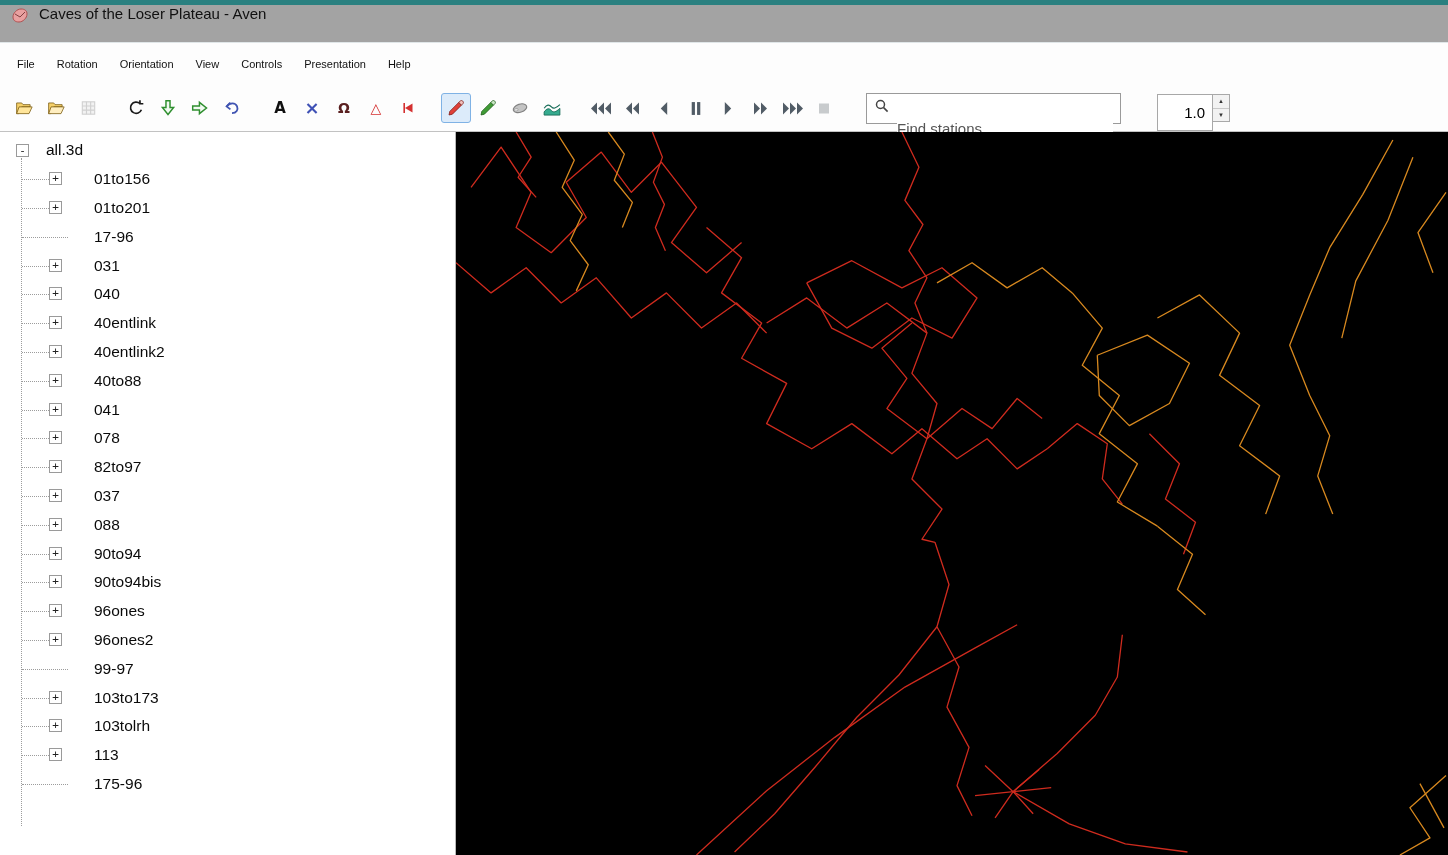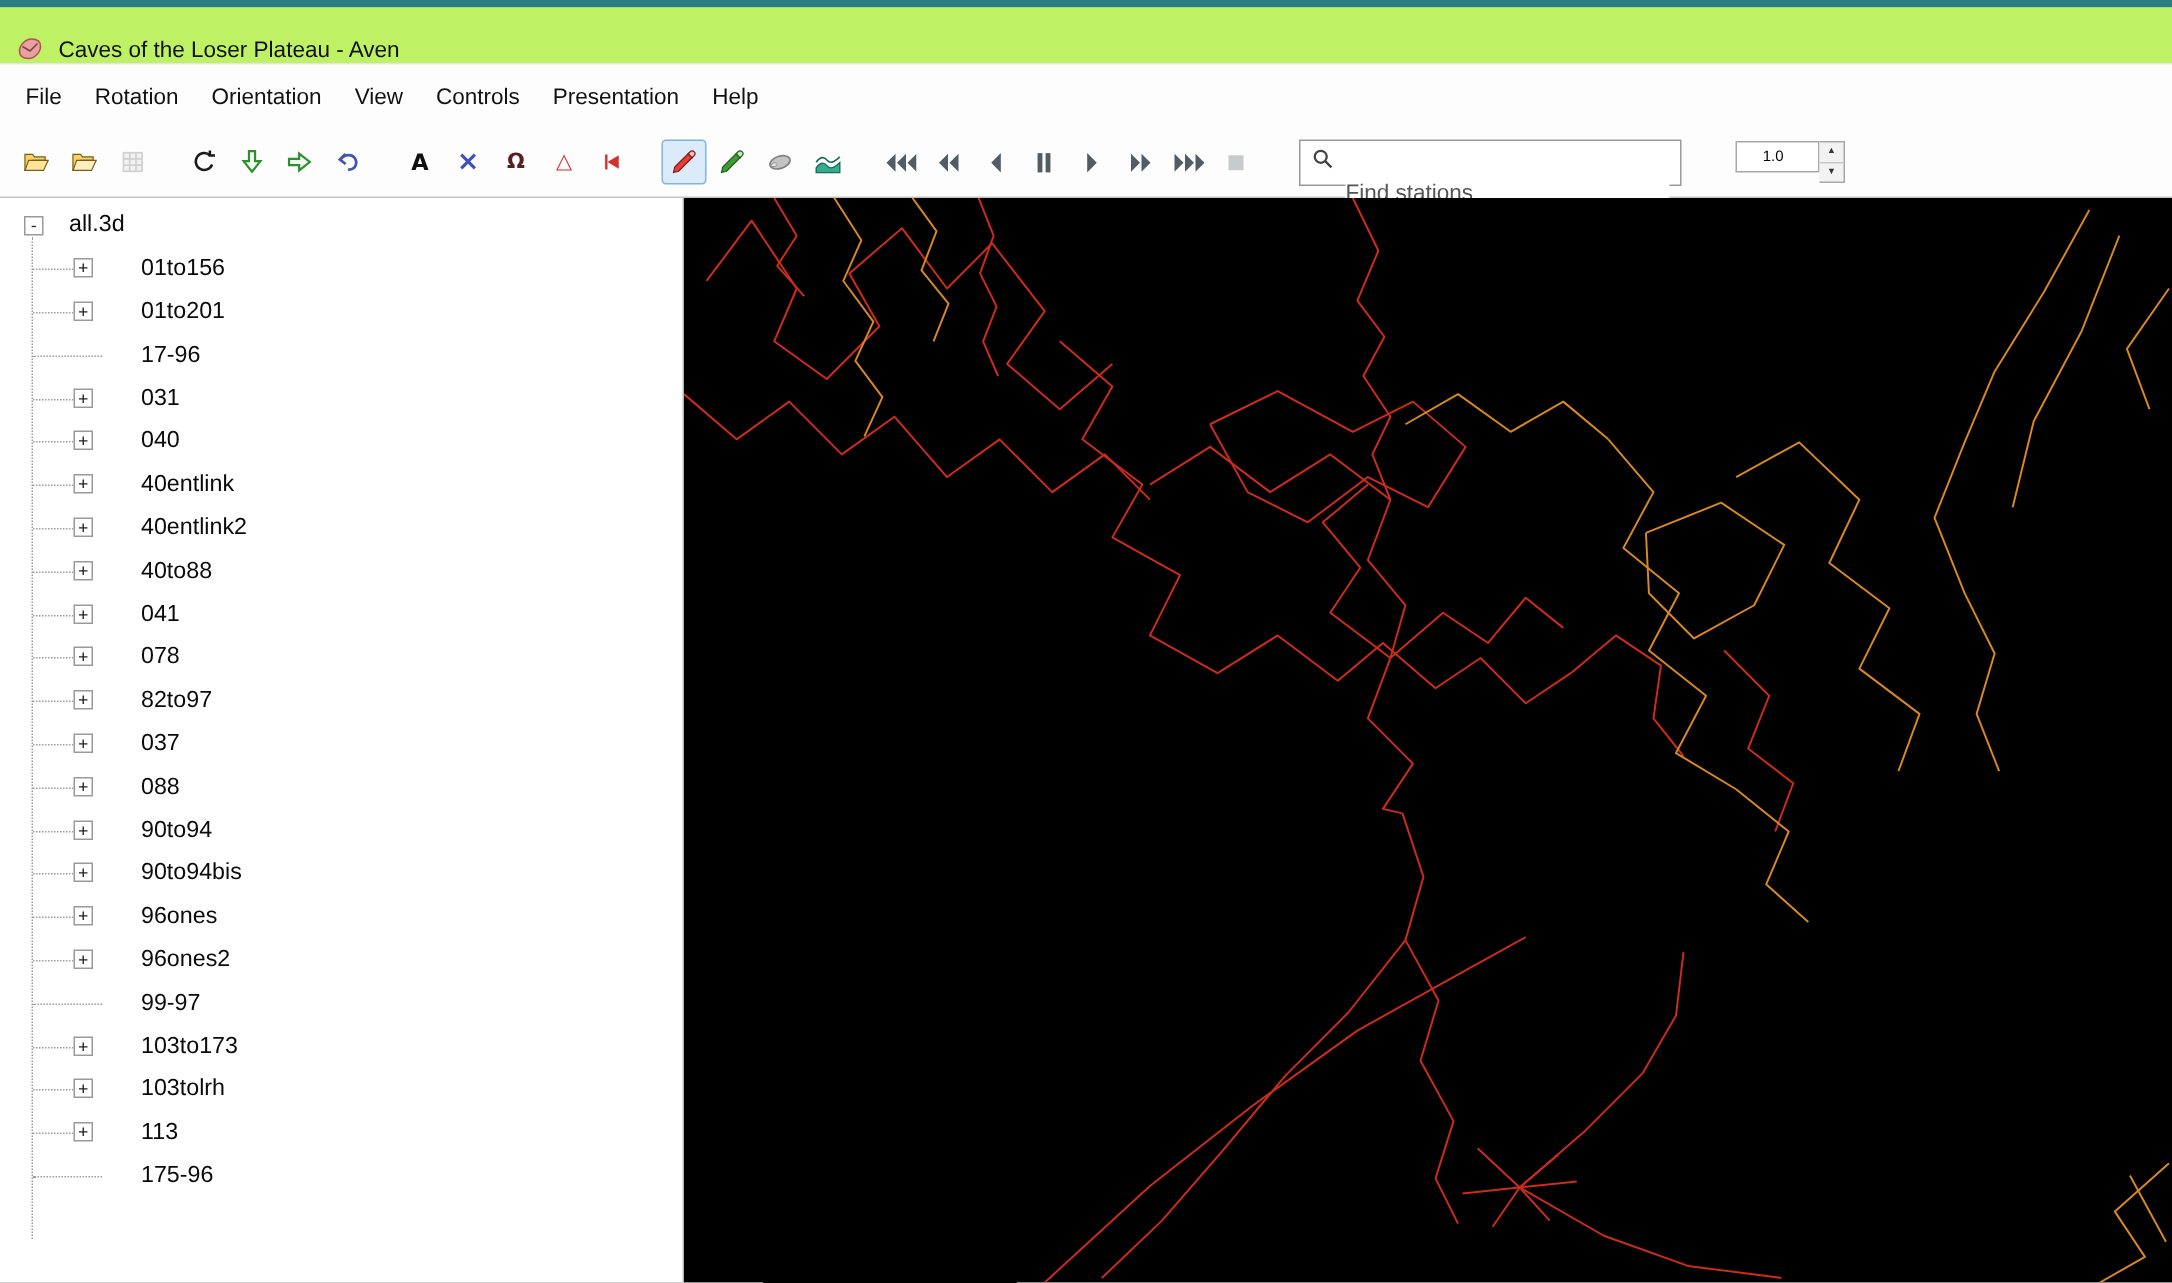--- a/index.html
+++ b/index.html
@@ -1,27 +1,27 @@
 <!DOCTYPE html>
 <html><head>
 <meta charset="utf-8">
 <style>
   * { box-sizing: border-box; margin: 0; padding: 0; }
   html,body { width:1448px; height:855px; overflow:hidden;
     font-family:"Liberation Sans","DejaVu Sans",sans-serif; background:#fff; }
 
   .accent-strip { height:5px; background:#2a8080; }
 
-  .titlebar { height:38px; background:#bef264; display:flex; align-items:flex-end;
+  .titlebar { height:38px; background:#a3a3a3; display:flex; align-items:flex-start;
     padding-left:10px; gap:9px; font-size:15px; color:#111;
     border-bottom:1px solid #e0e6e8; }
   .app-icon svg { display:block; }
 
   .menubar { height:42px; background:#fdfdfd; display:flex; align-items:center;
-    padding-left:6px; font-size:15px; color:#111; }
+    padding-left:6px; font-size:11px; color:#111; }
   .menu-item { padding:6px 11px; cursor:default; }
 
   .toolbar { height:46px; background:#fdfdfd; display:flex; align-items:center;
     padding-left:8px; }
   .toolbar-buttons { display:flex; align-items:center; }
   .tb-btn { width:30px; height:30px; display:flex; align-items:center;
     justify-content:center; border:1px solid transparent; border-radius:3px;
     margin:0 1px; }
   .tb-btn.active { background:#dcebfa; border-color:#7fb2e5; }
   .tb-btn.disabled { opacity:.45; }
@@ -31,22 +31,22 @@
   .glyph { font-weight:bold; font-size:15px; line-height:1;
     font-family:"DejaVu Sans",sans-serif; }
 
   .searchbox { display:flex; align-items:center; gap:7px; width:255px; height:31px;
     background:#fff; border:1px solid #9a9a9a; margin-left:26px; padding:0 7px; }
   .searchbox input { flex:1; border:none; outline:none; font-size:15px;
     font-family:inherit; color:#222; min-width:0;margin-top:40px; }
   .searchbox input::placeholder { color:#555; opacity:1; }
 
   .scale-spinner { display:flex; margin-left:36px; height:28px; }
-  .scale-spinner input { width:56px; height:21px; border:1px solid #a8a8a8;
-    text-align:right; padding-right:23px; font-size:10px; font-family:inherit;
+  .scale-spinner input { width:56px; height:37px; border:1px solid #a8a8a8;
+    text-align:right; padding-right:7px; font-size:15px; font-family:inherit;
     outline:none; }
   .spin-btns { width:17px; display:flex; flex-direction:column;
     border:1px solid #a8a8a8; border-left:none; background:#f2f2f2; }
   .spin-btn { flex:1; display:flex; align-items:center; justify-content:center;
     font-size:6px; color:#333; line-height:1; }
   .spin-btn + .spin-btn { border-top:1px solid #c8c8c8; }
 
   .content { display:flex; height:724px; border-top:1px solid #c2c2c2; }
 
   .sidebar { width:456px; height:100%; background:#fff; position:relative;

